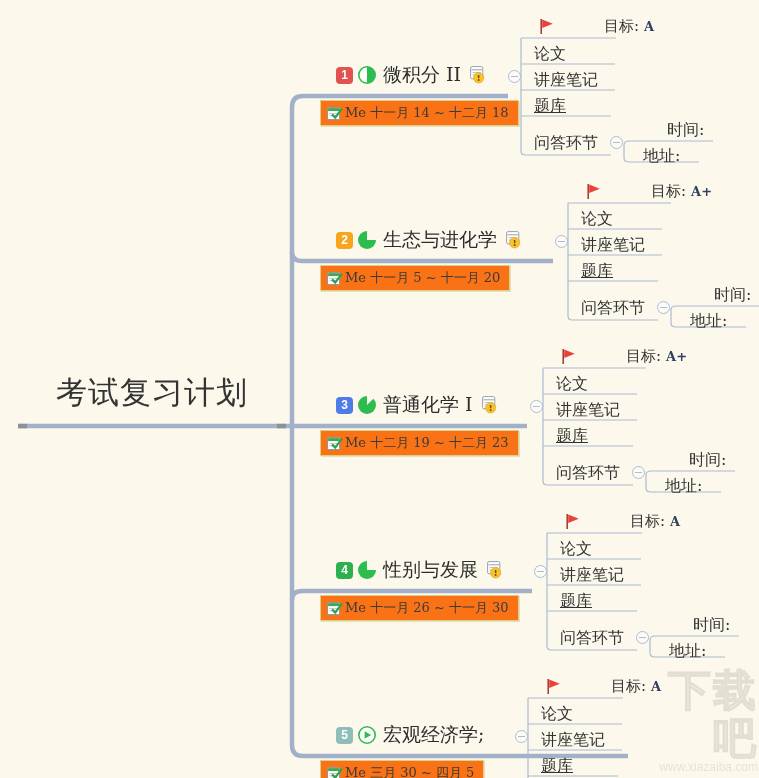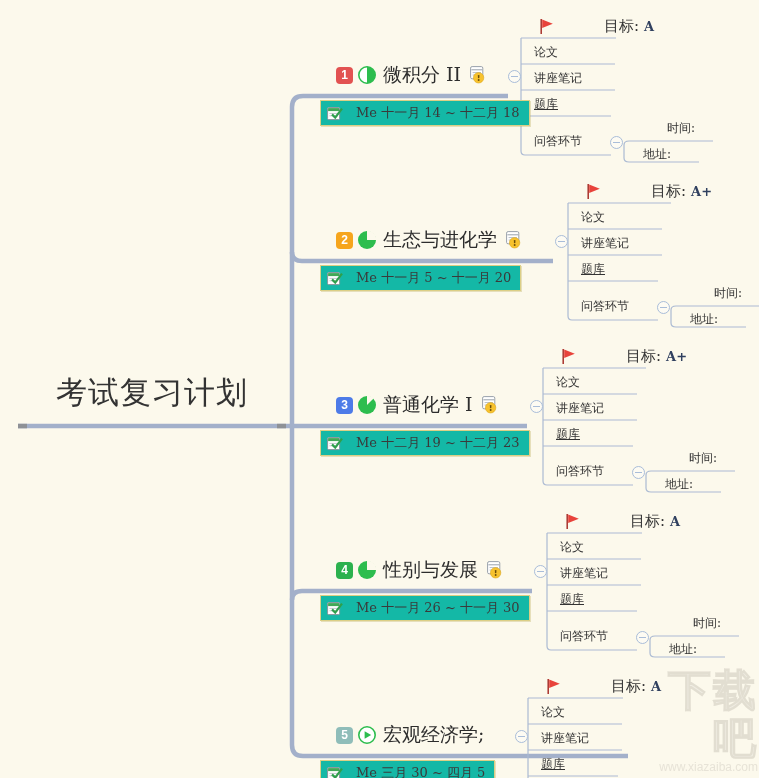--- a/index.html
+++ b/index.html
@@ -18,29 +18,29 @@
   .task{width:17px;height:18px;margin-left:5px;flex:0 0 auto;}
   .collapse-btn{position:absolute;width:11px;height:11px;border:1px solid #A9BDD9;border-radius:50%;
                 background:#FDFBF3;box-sizing:content-box;}
   .collapse-btn::after{content:"";position:absolute;left:2px;right:2px;top:5px;height:1px;background:#A9BDD9;}
   .cb-main{left:calc(var(--sx) - 13px);top:70px;}
   .cb-qa{left:calc(var(--sx) + 89px);top:136px;}
   .goal-row{position:absolute;left:calc(var(--sx) + 18px);top:17px;display:flex;align-items:flex-start;gap:2px;}
   .flag{width:15px;height:17px;flex:0 0 auto;margin-top:1px;}
   .goal-text{font-size:15px;color:#333;white-space:nowrap;margin-left:48px;}
   .grade{font-size:13px;font-weight:bold;color:#30405F;margin-left:3px;padding-top:2px;}
-  .sub{position:absolute;font-size:12px;color:#333;white-space:nowrap;}
+  .sub{position:absolute;font-size:16px;color:#333;white-space:nowrap;}
   .s-paper{left:calc(var(--sx) + 13px);top:44px;}
   .s-notes{left:calc(var(--sx) + 13px);top:70px;}
   .s-bank{left:calc(var(--sx) + 13px);top:96px;text-decoration:underline;}
   .s-qa{left:calc(var(--sx) + 13px);top:133px;}
   .t-time{left:calc(var(--sx) + 120px);top:120px;margin-left:26px;}
   .t-addr{left:calc(var(--sx) + 122px);top:146px;text-align:right;}
-  .label{position:absolute;left:320px;top:100px;display:inline-flex;align-items:center;gap:12px;
-         padding:3px 9px 3px 6px;background:#14b8a6;border:1px solid #DCCF86;
+  .label{position:absolute;left:320px;top:100px;display:inline-flex;align-items:center;gap:1px;
+         padding:3px 9px 3px 6px;background:#f97316;border:1px solid #DCCF86;
          box-shadow:1px 1px 0 rgba(190,175,95,.35);font-size:13px;color:#3a3a3a;white-space:nowrap;}
   .cal{width:17px;height:15px;flex:0 0 auto;}
   .watermark{position:absolute;right:1px;bottom:4px;width:132px;text-align:right;z-index:0;}
   .wm-logo{font-size:43px;font-weight:bold;letter-spacing:2px;color:#F0EDE3;
            -webkit-text-stroke:1px #E2DED1;line-height:1.1;}
   .wm-url{font:12px "Liberation Sans",sans-serif;color:#E7E3D7;margin-top:-2px;}
 </style>
 </head>
 <body>
 

